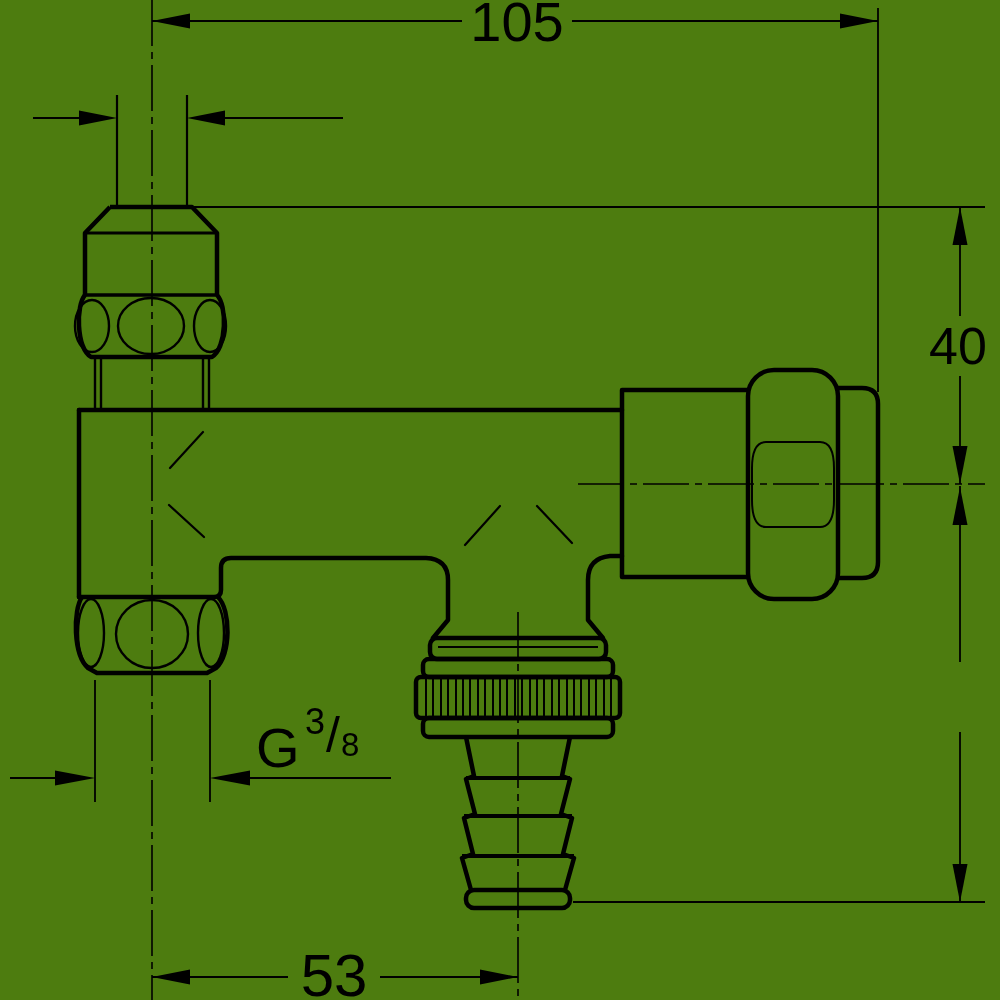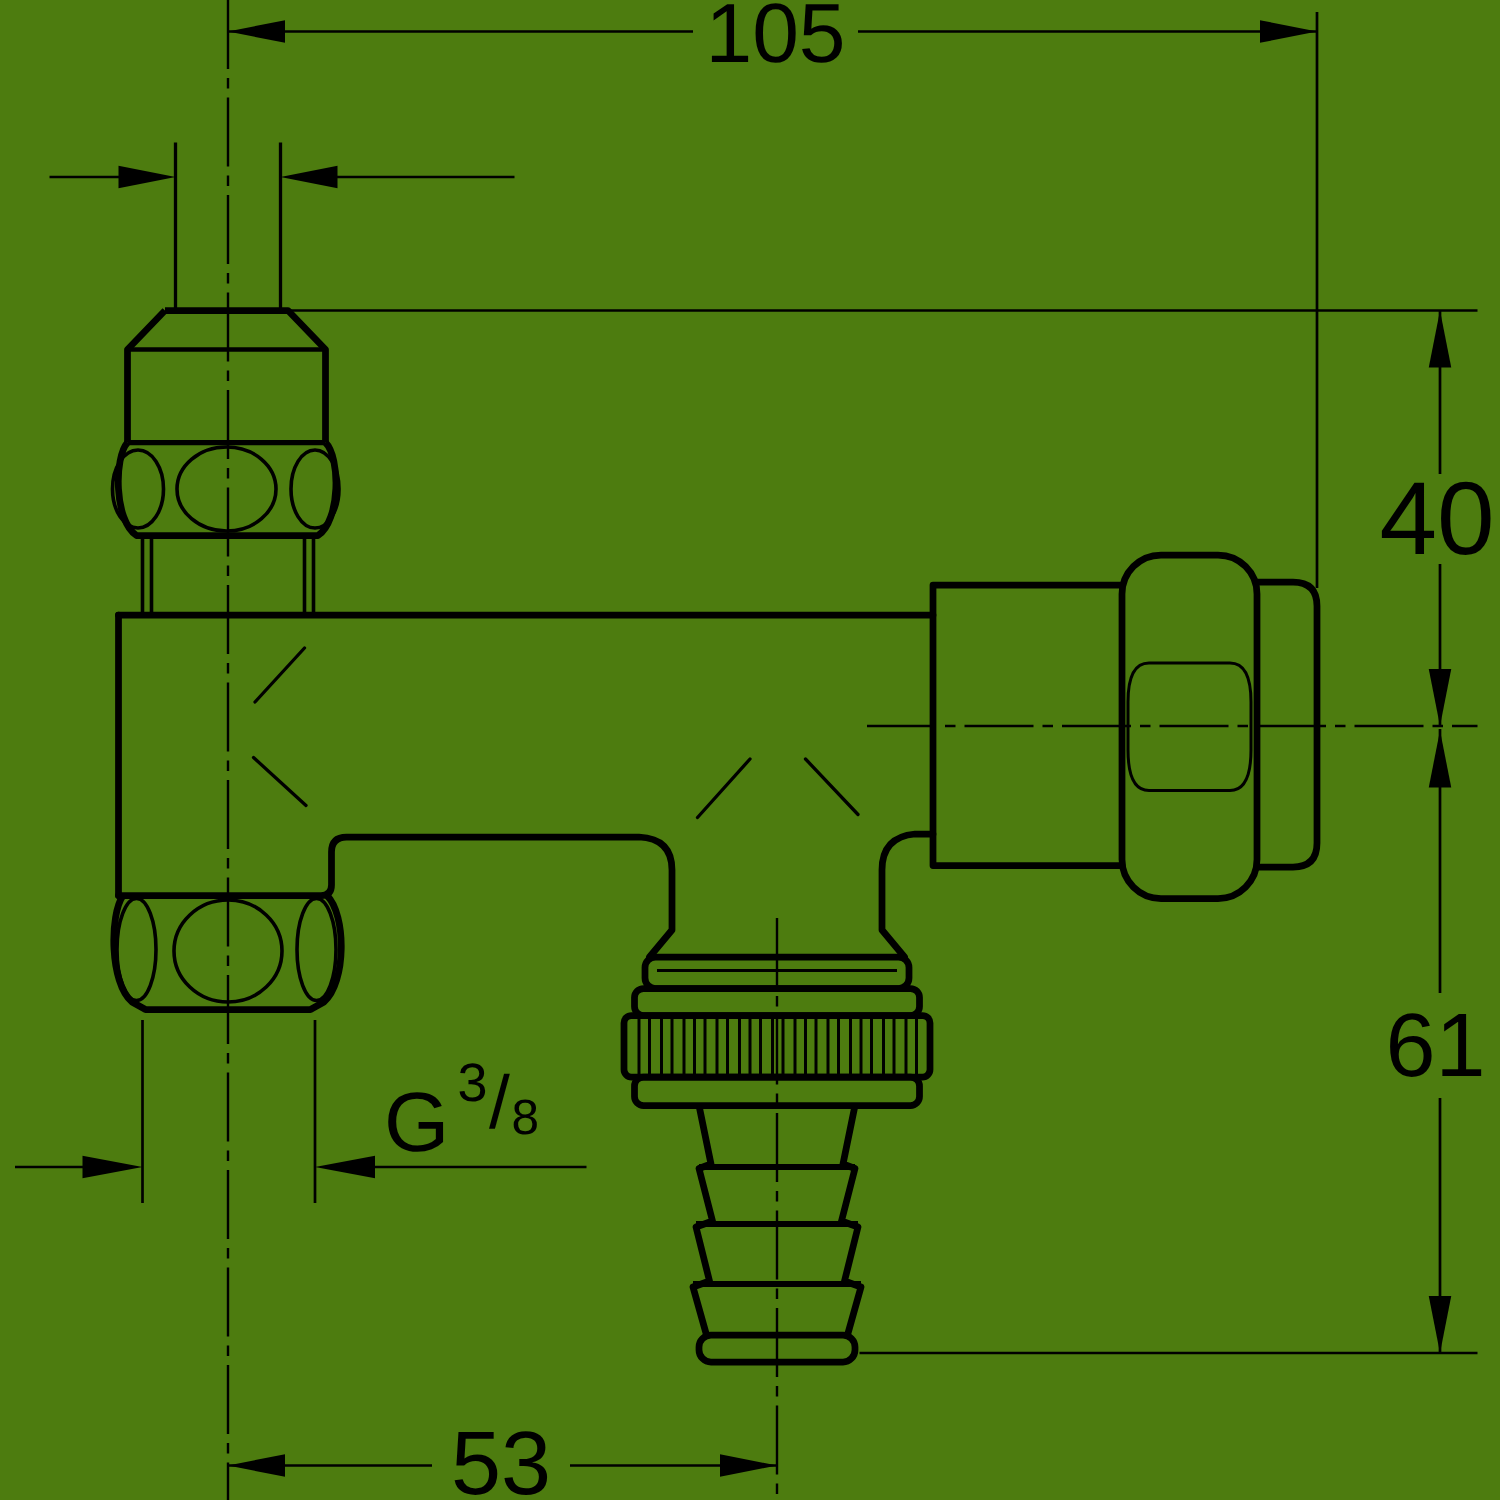--- a/index.html
+++ b/index.html
@@ -8,21 +8,21 @@
     font-family:"Liberation Sans","DejaVu Sans",sans-serif;
     overflow:hidden;
   }
   .stage svg{position:absolute;left:0;top:0;}
   .dim-label{
     position:absolute;color:#000;white-space:nowrap;
     transform:translate(-50%,-50%);line-height:1;font-weight:400;
   }
   .lbl-105{left:517px;top:22px;font-size:56px;}
   .lbl-d10{left:283px;top:85px;font-size:56px;}
-  .lbl-40{left:958px;top:346px;font-size:69px;}
+  .lbl-40{left:958px;top:346px;font-size:52px;}
   .lbl-61{left:957px;top:697px;font-size:60px;}
   .lbl-53{left:334px;top:976px;font-size:60px;}
   .thread-label{position:absolute;left:256px;top:700px;width:120px;height:70px;color:#000;}
   .thread-label span{position:absolute;line-height:1;font-weight:400;}
   .th-g{left:0px;top:20px;font-size:56px;}
   .th-num{left:49px;top:4px;font-size:36px;}
   .th-slash{left:70px;top:10px;font-size:50px;}
   .th-den{left:85px;top:28px;font-size:33px;}
 </style>
 </head>
@@ -122,21 +122,20 @@
       <path d="M466,737 L474,776 L466,779 L475,814 L464,818 L473,854 L462,858 L471,890"></path>
       <path d="M570,737 L562,776 L570,779 L561,814 L572,818 L563,854 L574,858 L565,890"></path>
       <path stroke-width="4" d="M466,778 H570 M464,816 H572 M462,856 H574"></path>
       <rect x="466" y="890" width="104" height="18" rx="8"></rect>
     </g>
   </g>
 </svg>
 
 <span class="dim-label lbl-105">105</span>
 <span class="dim-label lbl-40">40</span>
-<span class="dim-label lbl-61">61</span>
 <span class="dim-label lbl-53">53</span>
 
 <div class="thread-label">
   <span class="th-g">G</span>
   <span class="th-num">3</span>
   <span class="th-slash">/</span>
   <span class="th-den">8</span>
 </div>
 
 </div>

